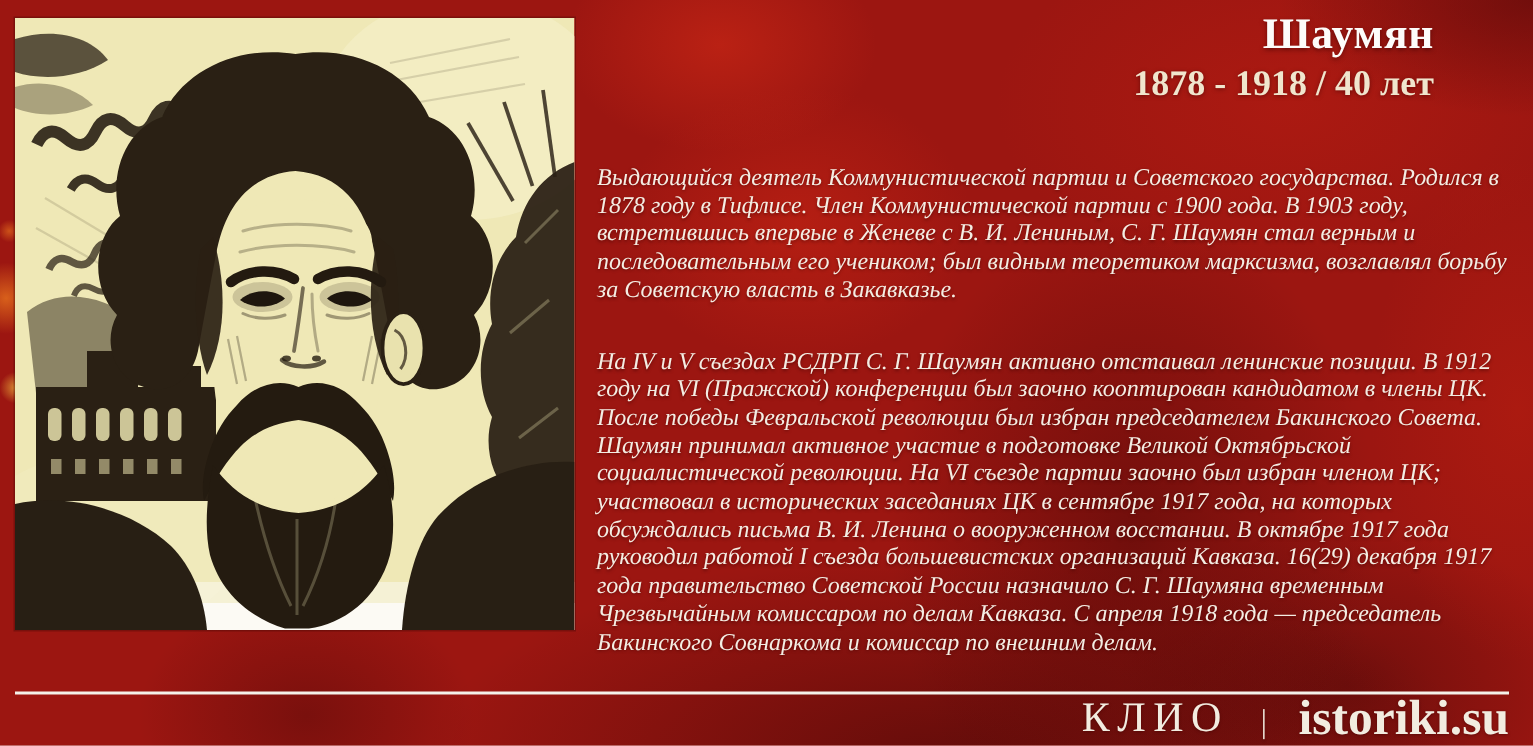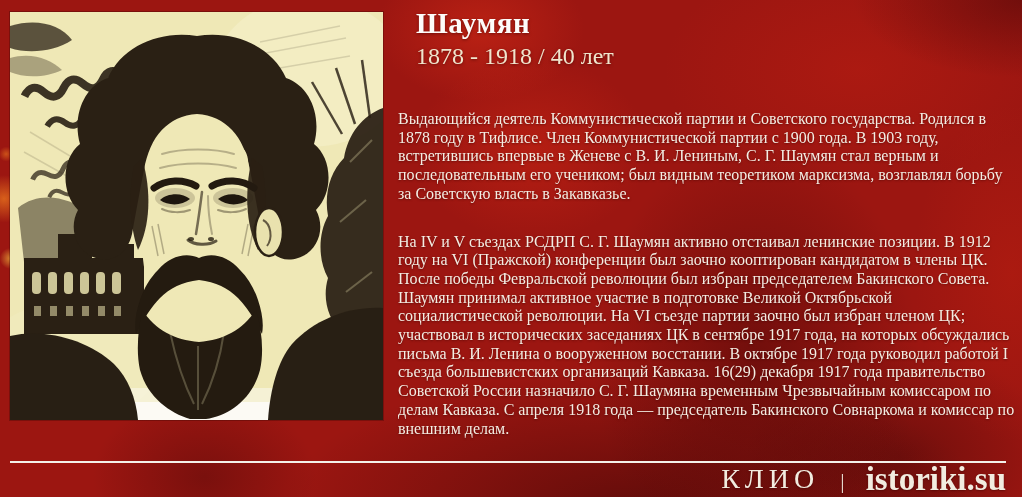--- a/index.html
+++ b/index.html
@@ -36,37 +36,38 @@
       radial-gradient(ellipse 160px 120px at 20% 96%, rgba(70,7,7,.4), rgba(70,7,7,0) 70%);
   }
 
   .portrait{
     position:absolute;left:10px;top:12px;width:373px;height:408px;
     box-shadow:0 0 0 1px rgba(60,6,4,.35);
   }
   .portrait svg{display:block;width:100%;height:100%;}
 
   .header{
-    position:absolute;left:416px;top:6px;width:578px;text-align:left;
+    position:absolute;left:378px;top:6px;width:578px;text-align:right;
     color:var(--title-text);
     text-shadow:0 1px 3px rgba(60,0,0,.55);
   }
   .header .surname,.header .given{
     font-size:29px;font-weight:bold;line-height:34px;letter-spacing:.5px;
   }
   .header .dates{
-    font-size:24px;font-weight:normal;line-height:30px;margin-top:1px;
+    font-size:24px;font-weight:bold;line-height:30px;margin-top:1px;
     color:var(--dates-text);
   }
 
   .bio{
     position:absolute;left:398px;top:110px;width:618px;
     color:var(--body-text);
     font-size:16px;line-height:18.7px;
     text-shadow:0 1px 2px rgba(60,0,0,.5);
+    font-style:italic;
   }
   .bio p + p{margin-top:29px;}
 
   .footer-divider{
     position:absolute;left:10px;top:461px;width:996px;height:2px;
     background:var(--divider);
   }
   .footer{
     position:absolute;right:16px;top:464px;
     display:flex;align-items:flex-end;gap:21px;

